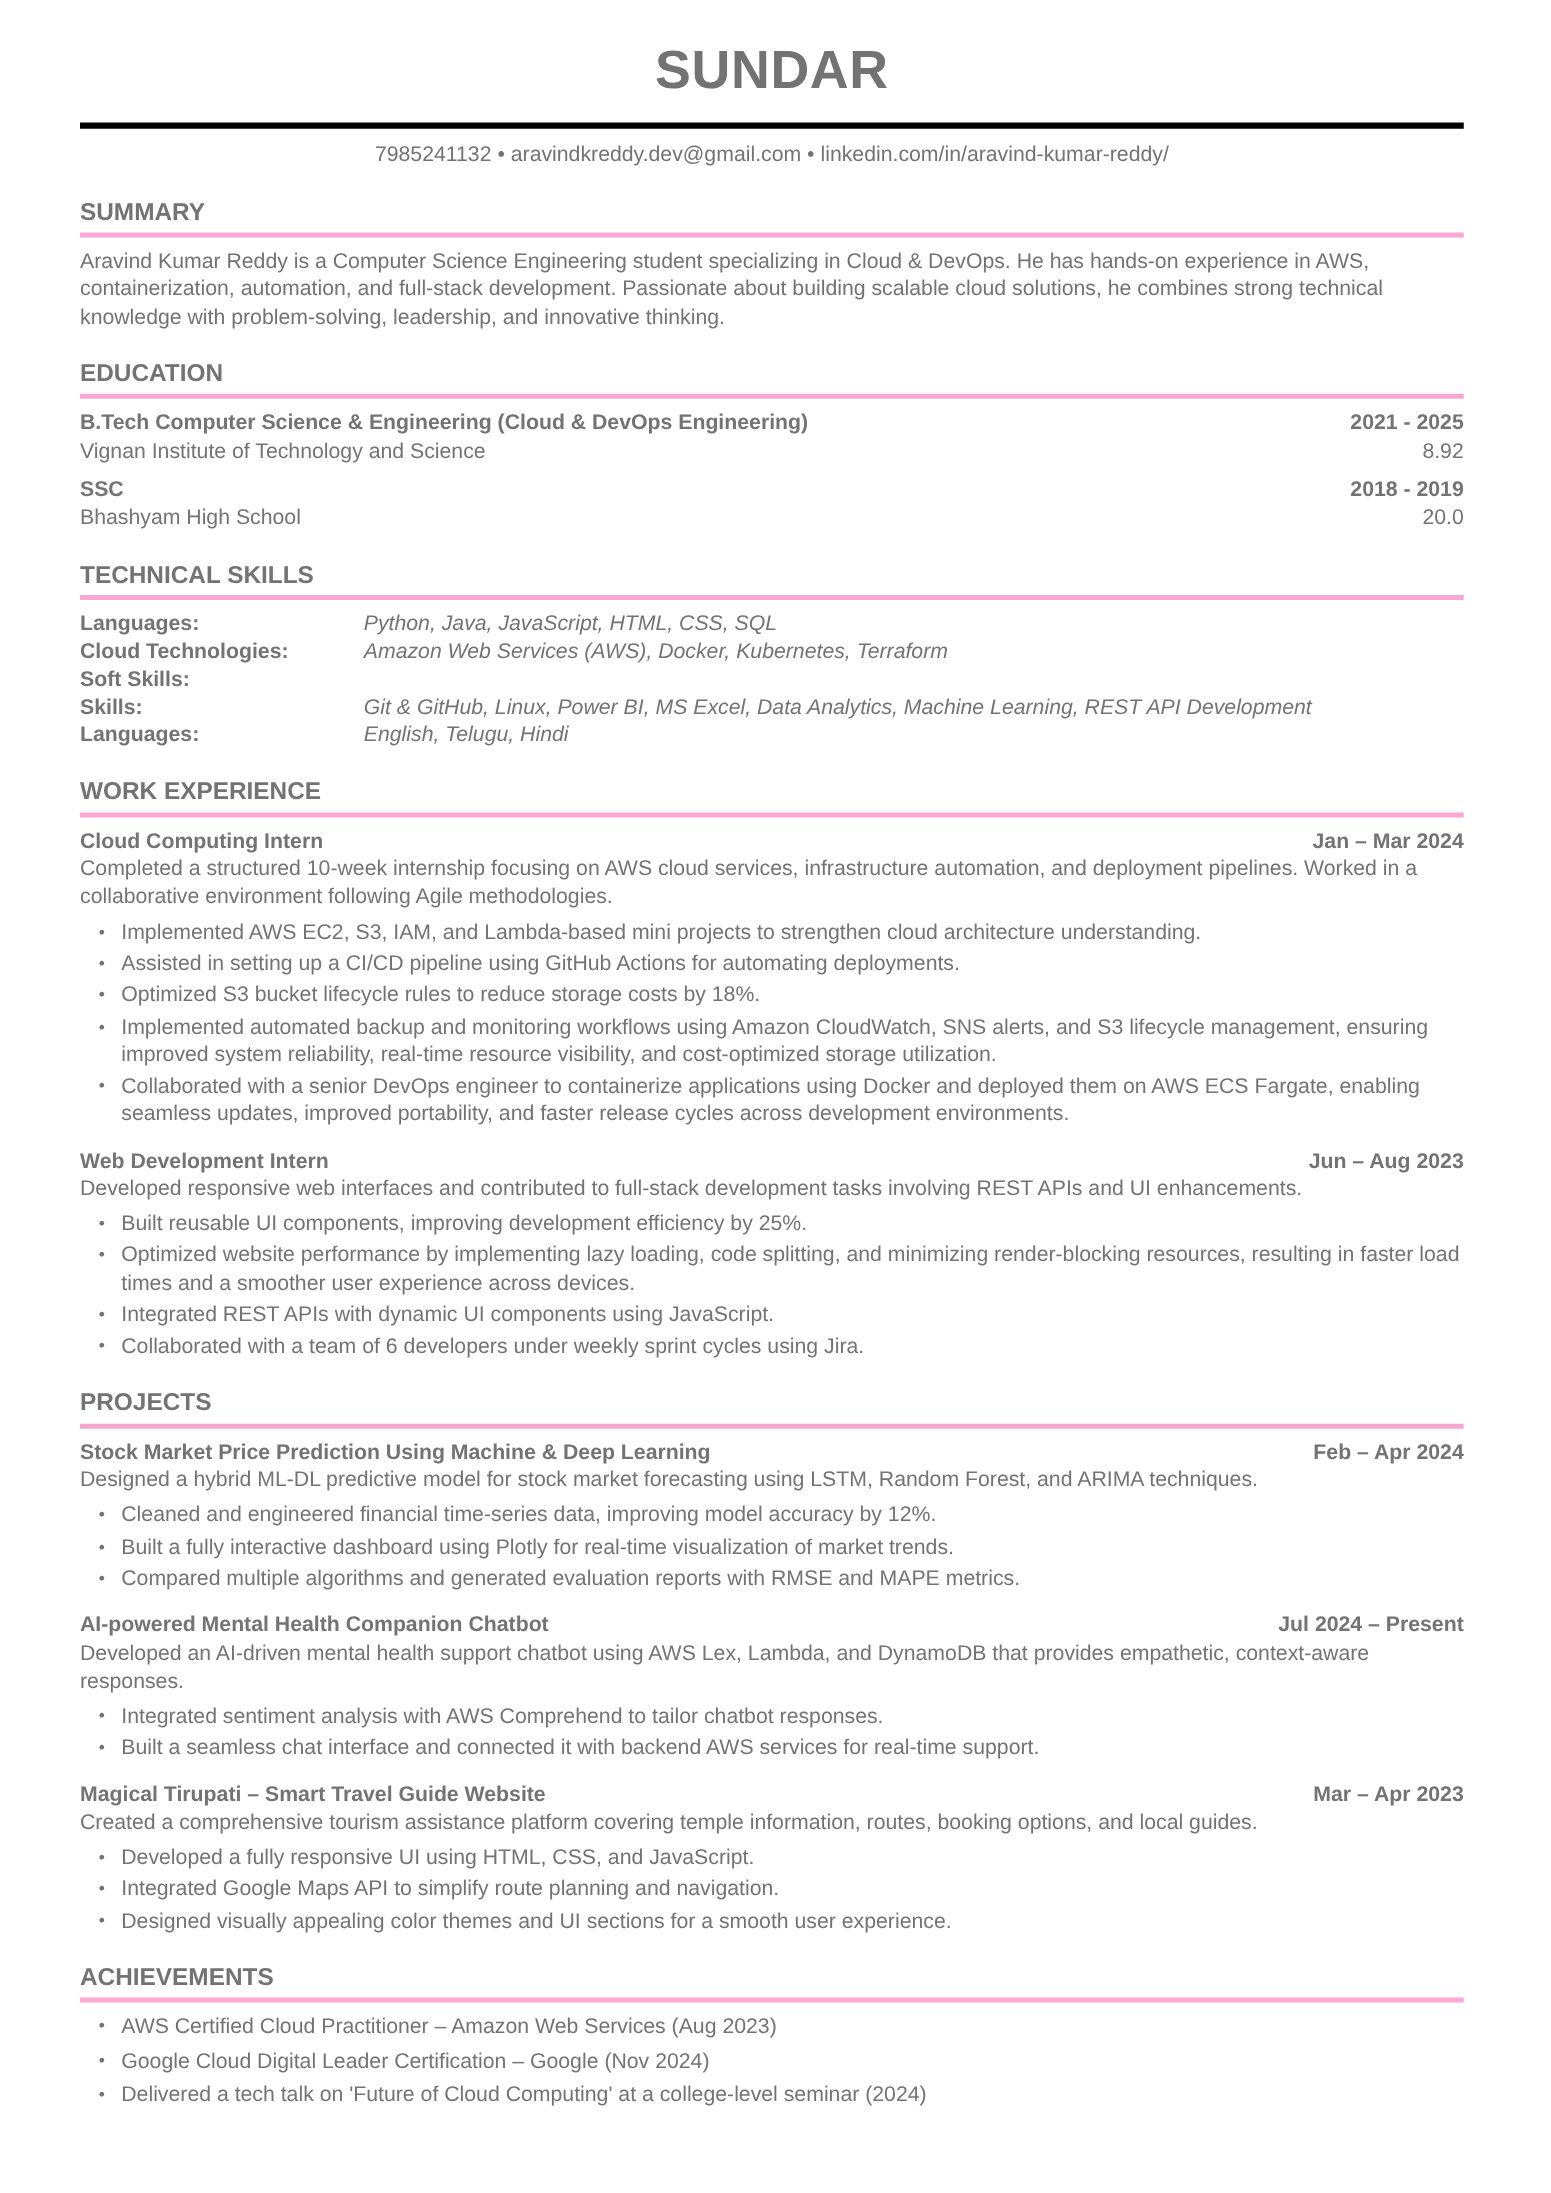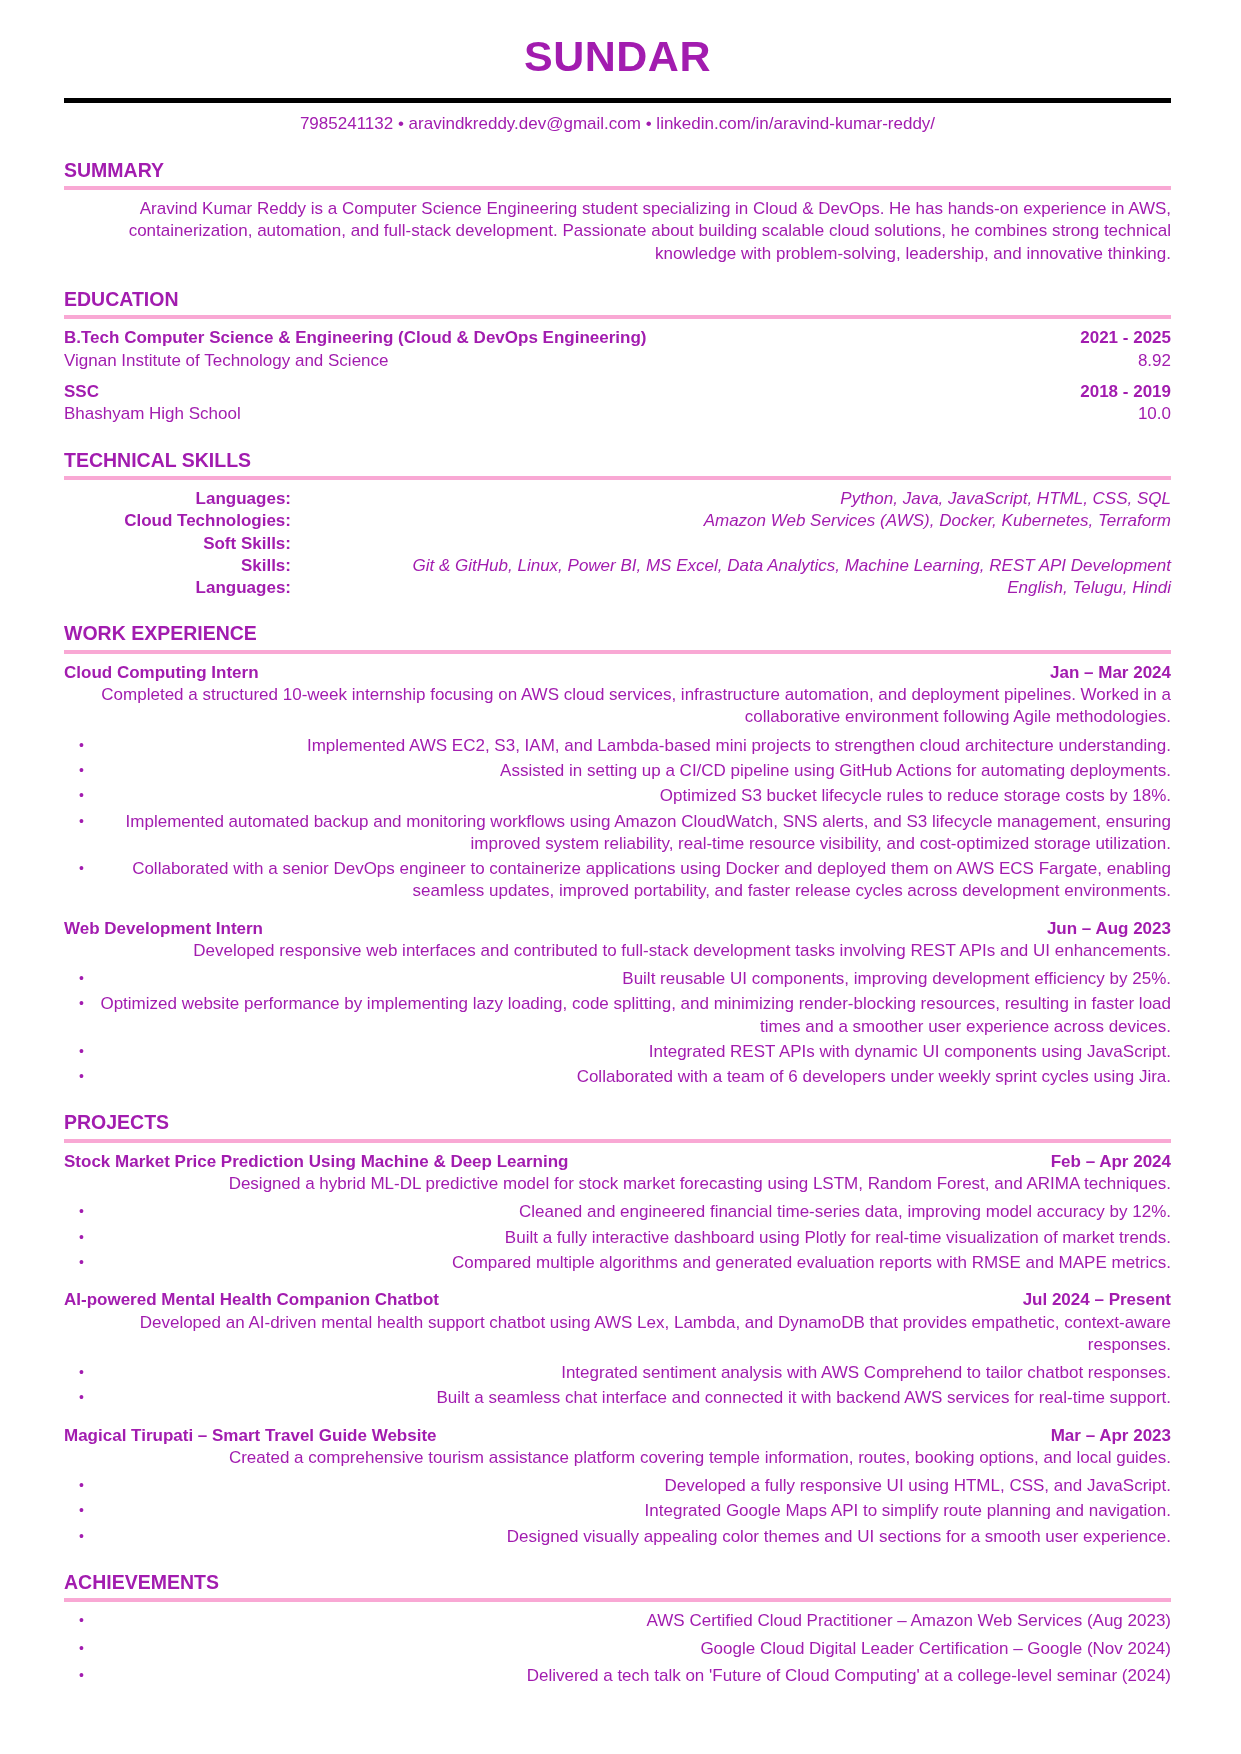--- a/index.html
+++ b/index.html
@@ -2,21 +2,21 @@
 <html><head>
 <meta charset="utf-8">
 <style>
   * { box-sizing: border-box; }
   html, body { margin: 0; padding: 0; background: #ffffff; }
   .page {
     width: 1241px;
     height: 1754px;
     margin: 0 auto;
     background: #ffffff;
-    color: #a21caf;
+    color: #737373;
     font-family: "Liberation Sans", "DejaVu Sans", sans-serif;
     font-size: 17px;
     line-height: 1.31;
     padding: 16px 70px 0 64px;
     overflow: hidden;
   }
   .name {
     font-size: 43px;
     font-weight: bold;
     text-align: center;
@@ -33,21 +33,21 @@
     text-align: center;
     margin-top: 10px;
   }
   .section-heading {
     font-size: 19.5px;
     font-weight: bold;
     margin: 22px 0 0 0;
     padding-bottom: 3px;
     border-bottom: 4px solid #f9a8d4;
   }
-  .section-body { margin-top: 8px; text-align: right; }
+  .section-body { margin-top: 8px; }
   .row {
     display: flex;
     justify-content: space-between;
     align-items: baseline;
   }
   .bold { font-weight: bold; }
   .edu-entry { margin-bottom: 9px; }
   .skill-row { display: flex; }
   .skill-label { width: 227px; flex-shrink: 0; font-weight: bold; }
   .skill-value { flex: 1; font-style: italic; }
@@ -95,21 +95,21 @@
           <span>8.92</span>
         </div>
       </div>
       <div class="edu-entry">
         <div class="row">
           <span class="bold">SSC</span>
           <span class="bold">2018 - 2019</span>
         </div>
         <div class="row">
           <span>Bhashyam High School</span>
-          <span>10.0</span>
+          <span>20.0</span>
         </div>
       </div>
     </div>
   </section>
 
   <section>
     <h2 class="section-heading">TECHNICAL SKILLS</h2>
     <div class="section-body">
       <div class="skill-row">
         <div class="skill-label">Languages:</div>

